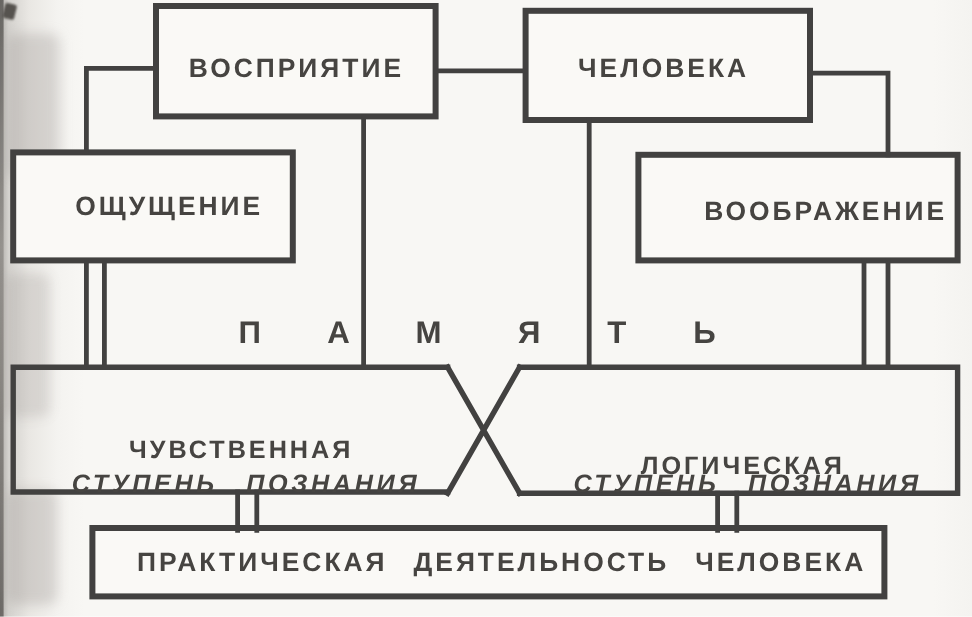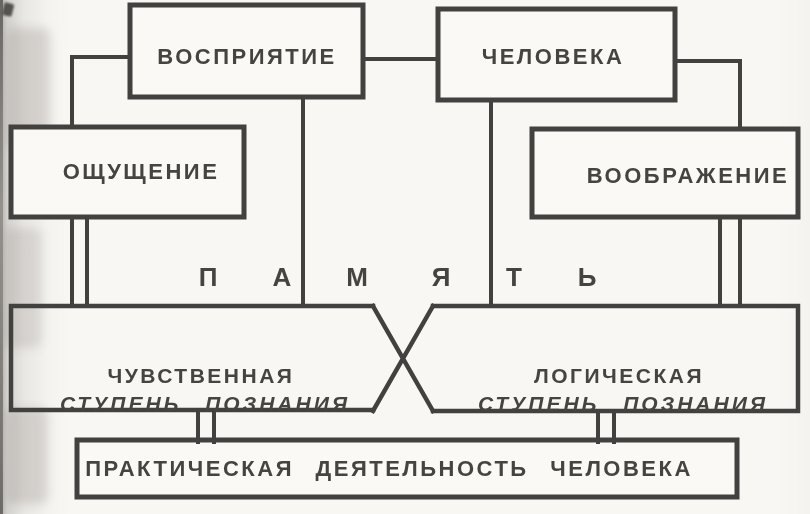--- a/index.html
+++ b/index.html
@@ -95,18 +95,18 @@
   <div class="lbl mem" style="left:208px;top:277px;">П</div>
   <div class="lbl mem" style="left:282px;top:277px;">А</div>
   <div class="lbl mem" style="left:357px;top:277px;">М</div>
   <div class="lbl mem" style="left:441px;top:277px;">Я</div>
   <div class="lbl mem" style="left:514px;top:277px;">Т</div>
   <div class="lbl mem" style="left:587px;top:277px;">Ь</div>
 
   <div class="lbl fs21" style="left:201px;top:344px;">ЧУВСТВЕННАЯ</div>
   <div class="lbl fs21 wsp2" style="left:205px;top:372px;">СТУПЕНЬ  ПОЗНАНИЯ</div>
 
-  <div class="lbl fs21" style="left:619px;top:344px;">ЛОГИЧЕСКАЯ</div>
+  <div class="lbl fs21" style="left:619px;top:357px;">ЛОГИЧЕСКАЯ</div>
   <div class="lbl fs21 wsp2" style="left:623px;top:372px;">СТУПЕНЬ  ПОЗНАНИЯ</div>
 
-  <div class="lbl fs22 wsp" style="left:389px;top:469px;">ПРАКТИЧЕСКАЯ  ДЕЯТЕЛЬНОСТЬ  ЧЕЛОВЕКА</div>
+  <div class="lbl fs22 wsp" style="left:418px;top:469px;">ПРАКТИЧЕСКАЯ  ДЕЯТЕЛЬНОСТЬ  ЧЕЛОВЕКА</div>
 
 </div>
 
 </body></html>

